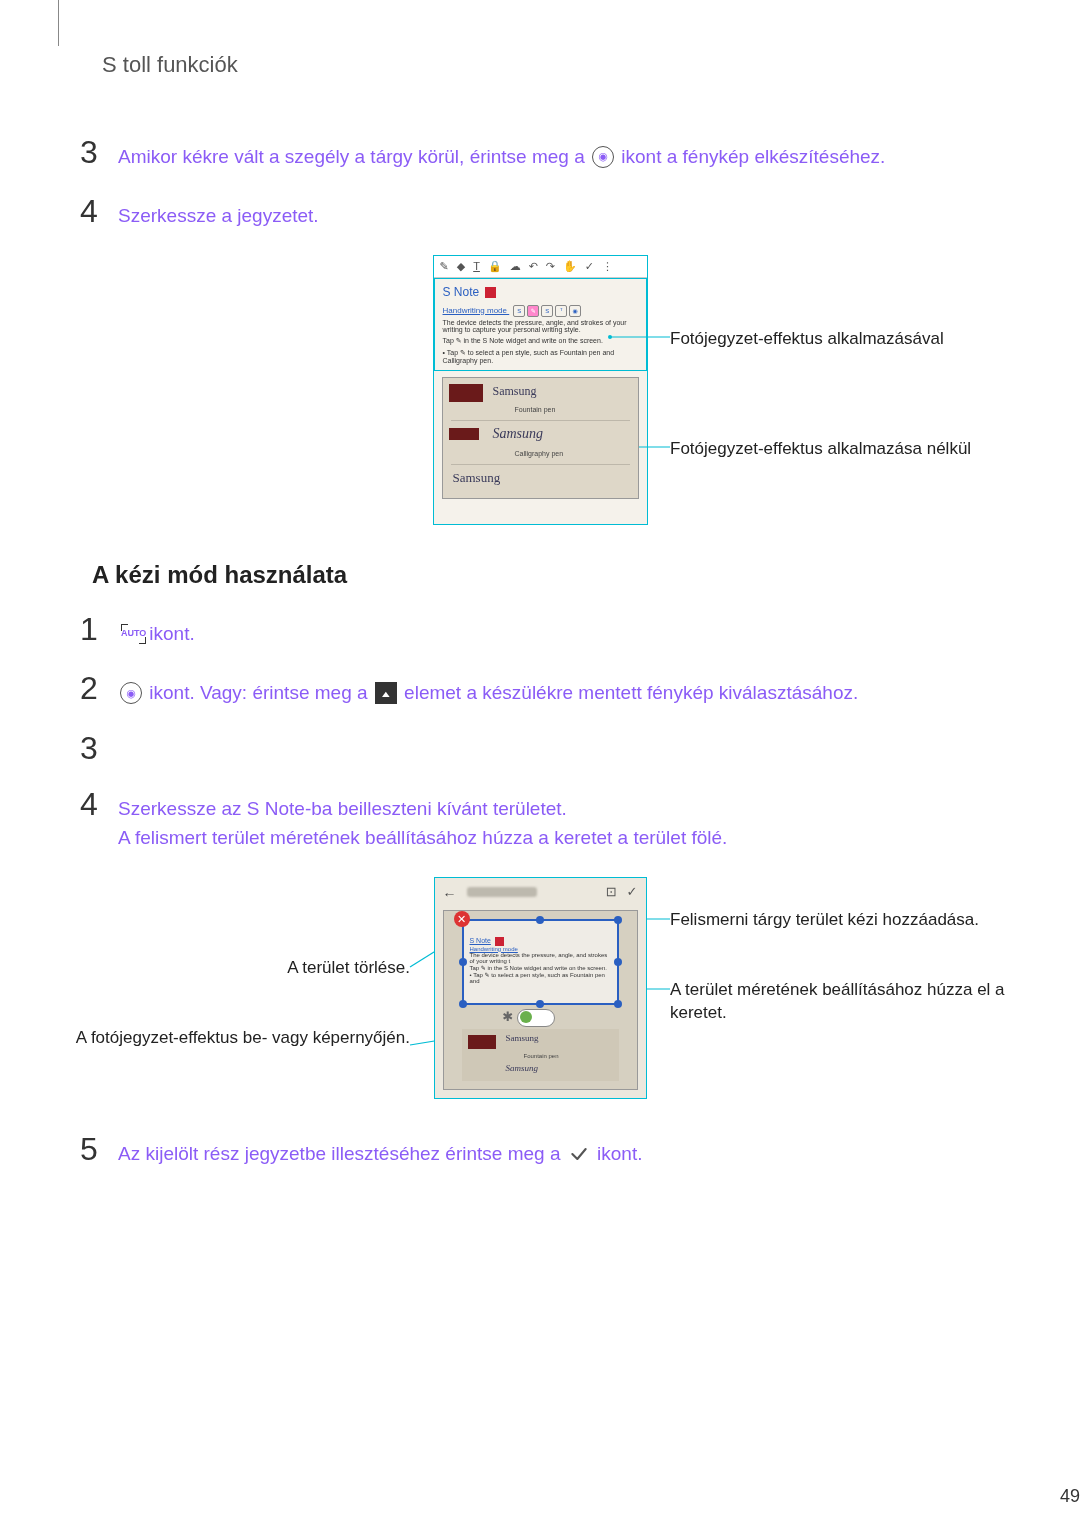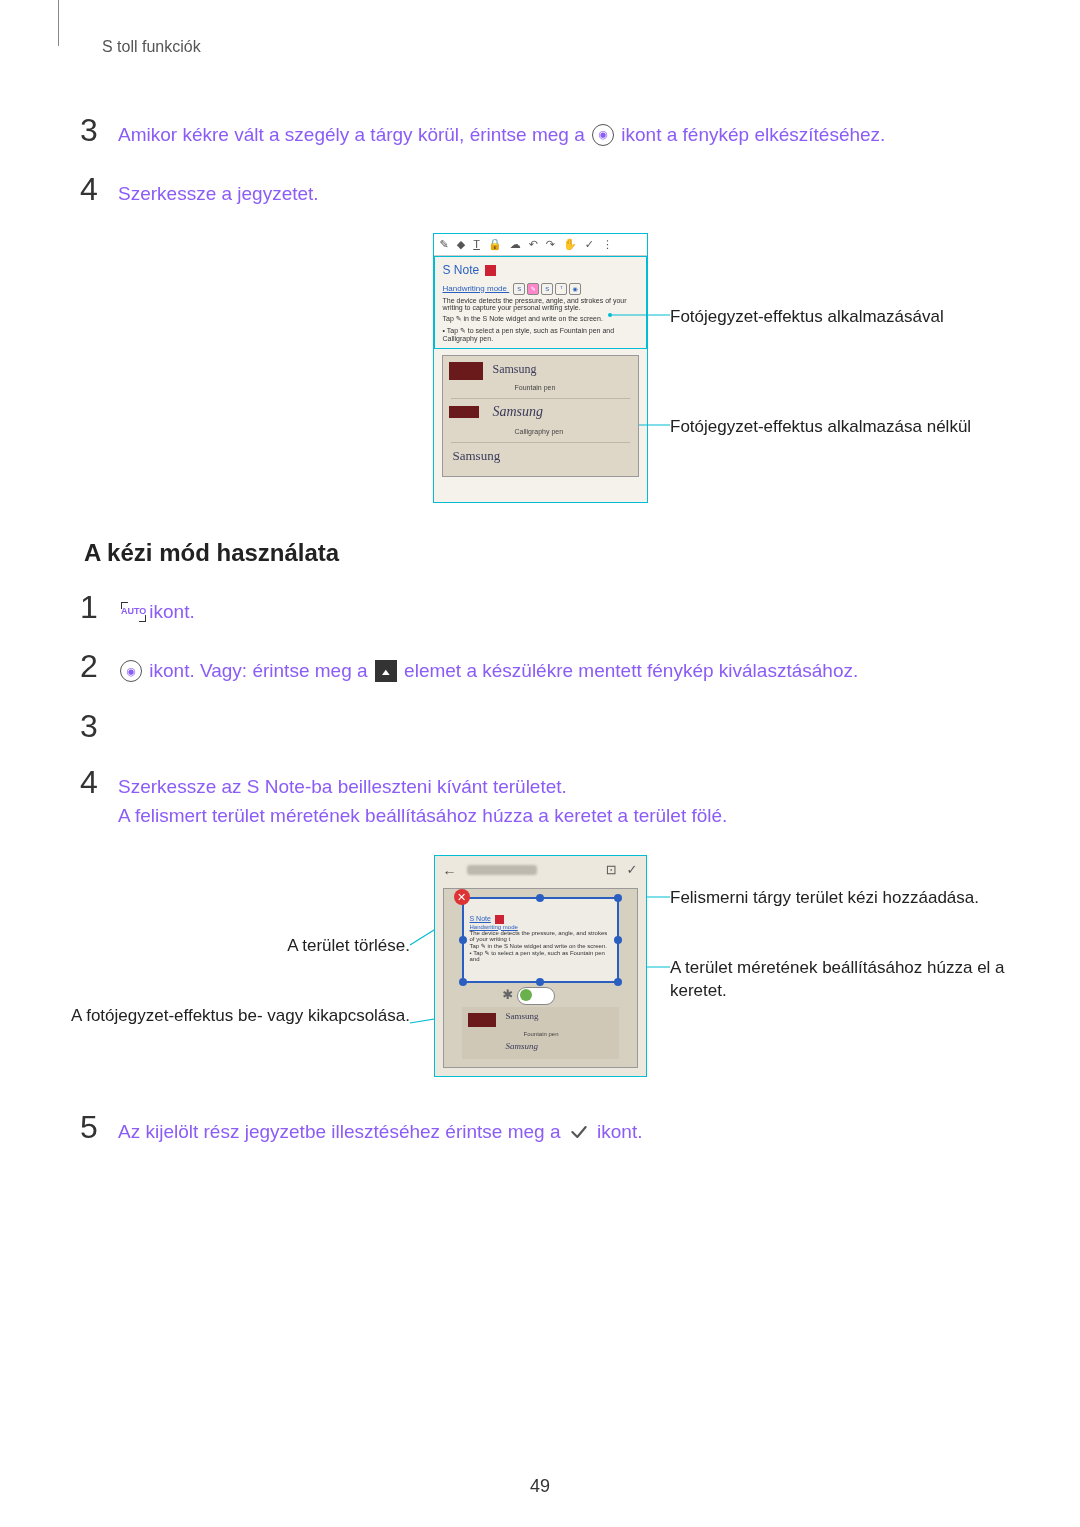--- a/index.html
+++ b/index.html
@@ -18,23 +18,23 @@
   }
   .side-rule {
     position: absolute;
     top: 0;
     left: 58px;
     width: 1px;
     height: 46px;
     background: #888;
   }
   .header-title {
-    font-size: 16px;
+    font-size: 22px;
     color: #555;
-    margin: 2px 0 58px 22px;
+    margin: 16px 0 58px 22px;
   }
   .step {
     display: flex;
     gap: 16px;
     margin-bottom: 24px;
   }
   .step-num {
     font-size: 32px;
     line-height: 1;
     font-weight: 400;
@@ -54,21 +54,21 @@
     vertical-align: middle;
     width: 22px;
     height: 22px;
     margin: 0 2px;
     position: relative;
     top: -1px;
   }
   .section-title {
     font-size: 24px;
     font-weight: bold;
-    margin: 36px 0 24px 4px;
+    margin: 36px 0 24px 12px;
   }
   .figure-wrap {
     display: flex;
     justify-content: center;
     margin: 10px 0 20px 0;
     position: relative;
   }
   .callouts-right {
     position: absolute;
     left: 590px;
@@ -198,23 +198,23 @@
   .fig2-photo2 .lbl{position:absolute;font-family:Arial;font-size:6px;color:#444;}
   .callout-line {
     stroke: #00bcd4;
     stroke-width: 1.2;
     fill: none;
   }
   .callout-dot { fill:#00bcd4; }
   svg.overlay { position:absolute; left:0; top:0; pointer-events:none; }
   .page-num {
     position: absolute;
-    bottom: 30px;
+    bottom: 20px;
     left: 0; right: 0;
-    text-align: center;
+    text-align: right;
     font-size: 18px;
     color: #333;
   }
   
   .ic-camera-circ{border:1px solid #555;border-radius:50%;width:20px;height:20px;display:inline-flex;align-items:center;justify-content:center;font-size:11px;}
   .ic-gallery{border:1px solid #333;width:20px;height:20px;background:#333;display:inline-flex;align-items:center;justify-content:center;}
   .ic-gallery::before{content:"";width:8px;height:8px;background:#fff;clip-path:polygon(0 100%,50% 30%,100% 100%);}
   .ic-check{display:inline-flex;width:22px;height:22px;align-items:center;justify-content:center;}
   .ic-check svg{width:20px;height:20px;}
   .ic-auto{display:inline-flex;align-items:center;justify-content:center;width:26px;height:20px;font-size:9px;font-weight:bold;border:1px dashed transparent;position:relative;}
@@ -393,21 +393,21 @@
           <div class="redrect"></div>
           <div style="position:absolute;left:44px;top:4px;">Samsung</div>
           <div class="lbl" style="left:62px;top:24px;">Fountain pen</div>
           <div style="position:absolute;left:44px;top:34px;font-style:italic;">Samsung</div>
         </div>
       </div>
     </div>
     </div>
     <div class="callouts-left">
       <div class="callout" style="top:80px;right:0;">A terület törlése.</div>
-      <div class="callout" style="top:150px;right:0;">A fotójegyzet-effektus be- vagy kikapcsolása.</div>
+      <div class="callout" style="top:150px;right:0;">A fotójegyzet-effektus be- vagy képernyőjén.</div>
     </div>
     <div class="callouts-right">
       <div class="callout" style="top:32px;">Felismerni tárgy terület kézi hozzáadása.</div>
       <div class="callout" style="top:102px;">A terület méretének beállításához húzza el a keretet.</div>
     </div>
   </div>
 
   <div class="step" style="margin-top:20px;">
     <div class="step-num">5</div>
     <div class="step-body">

